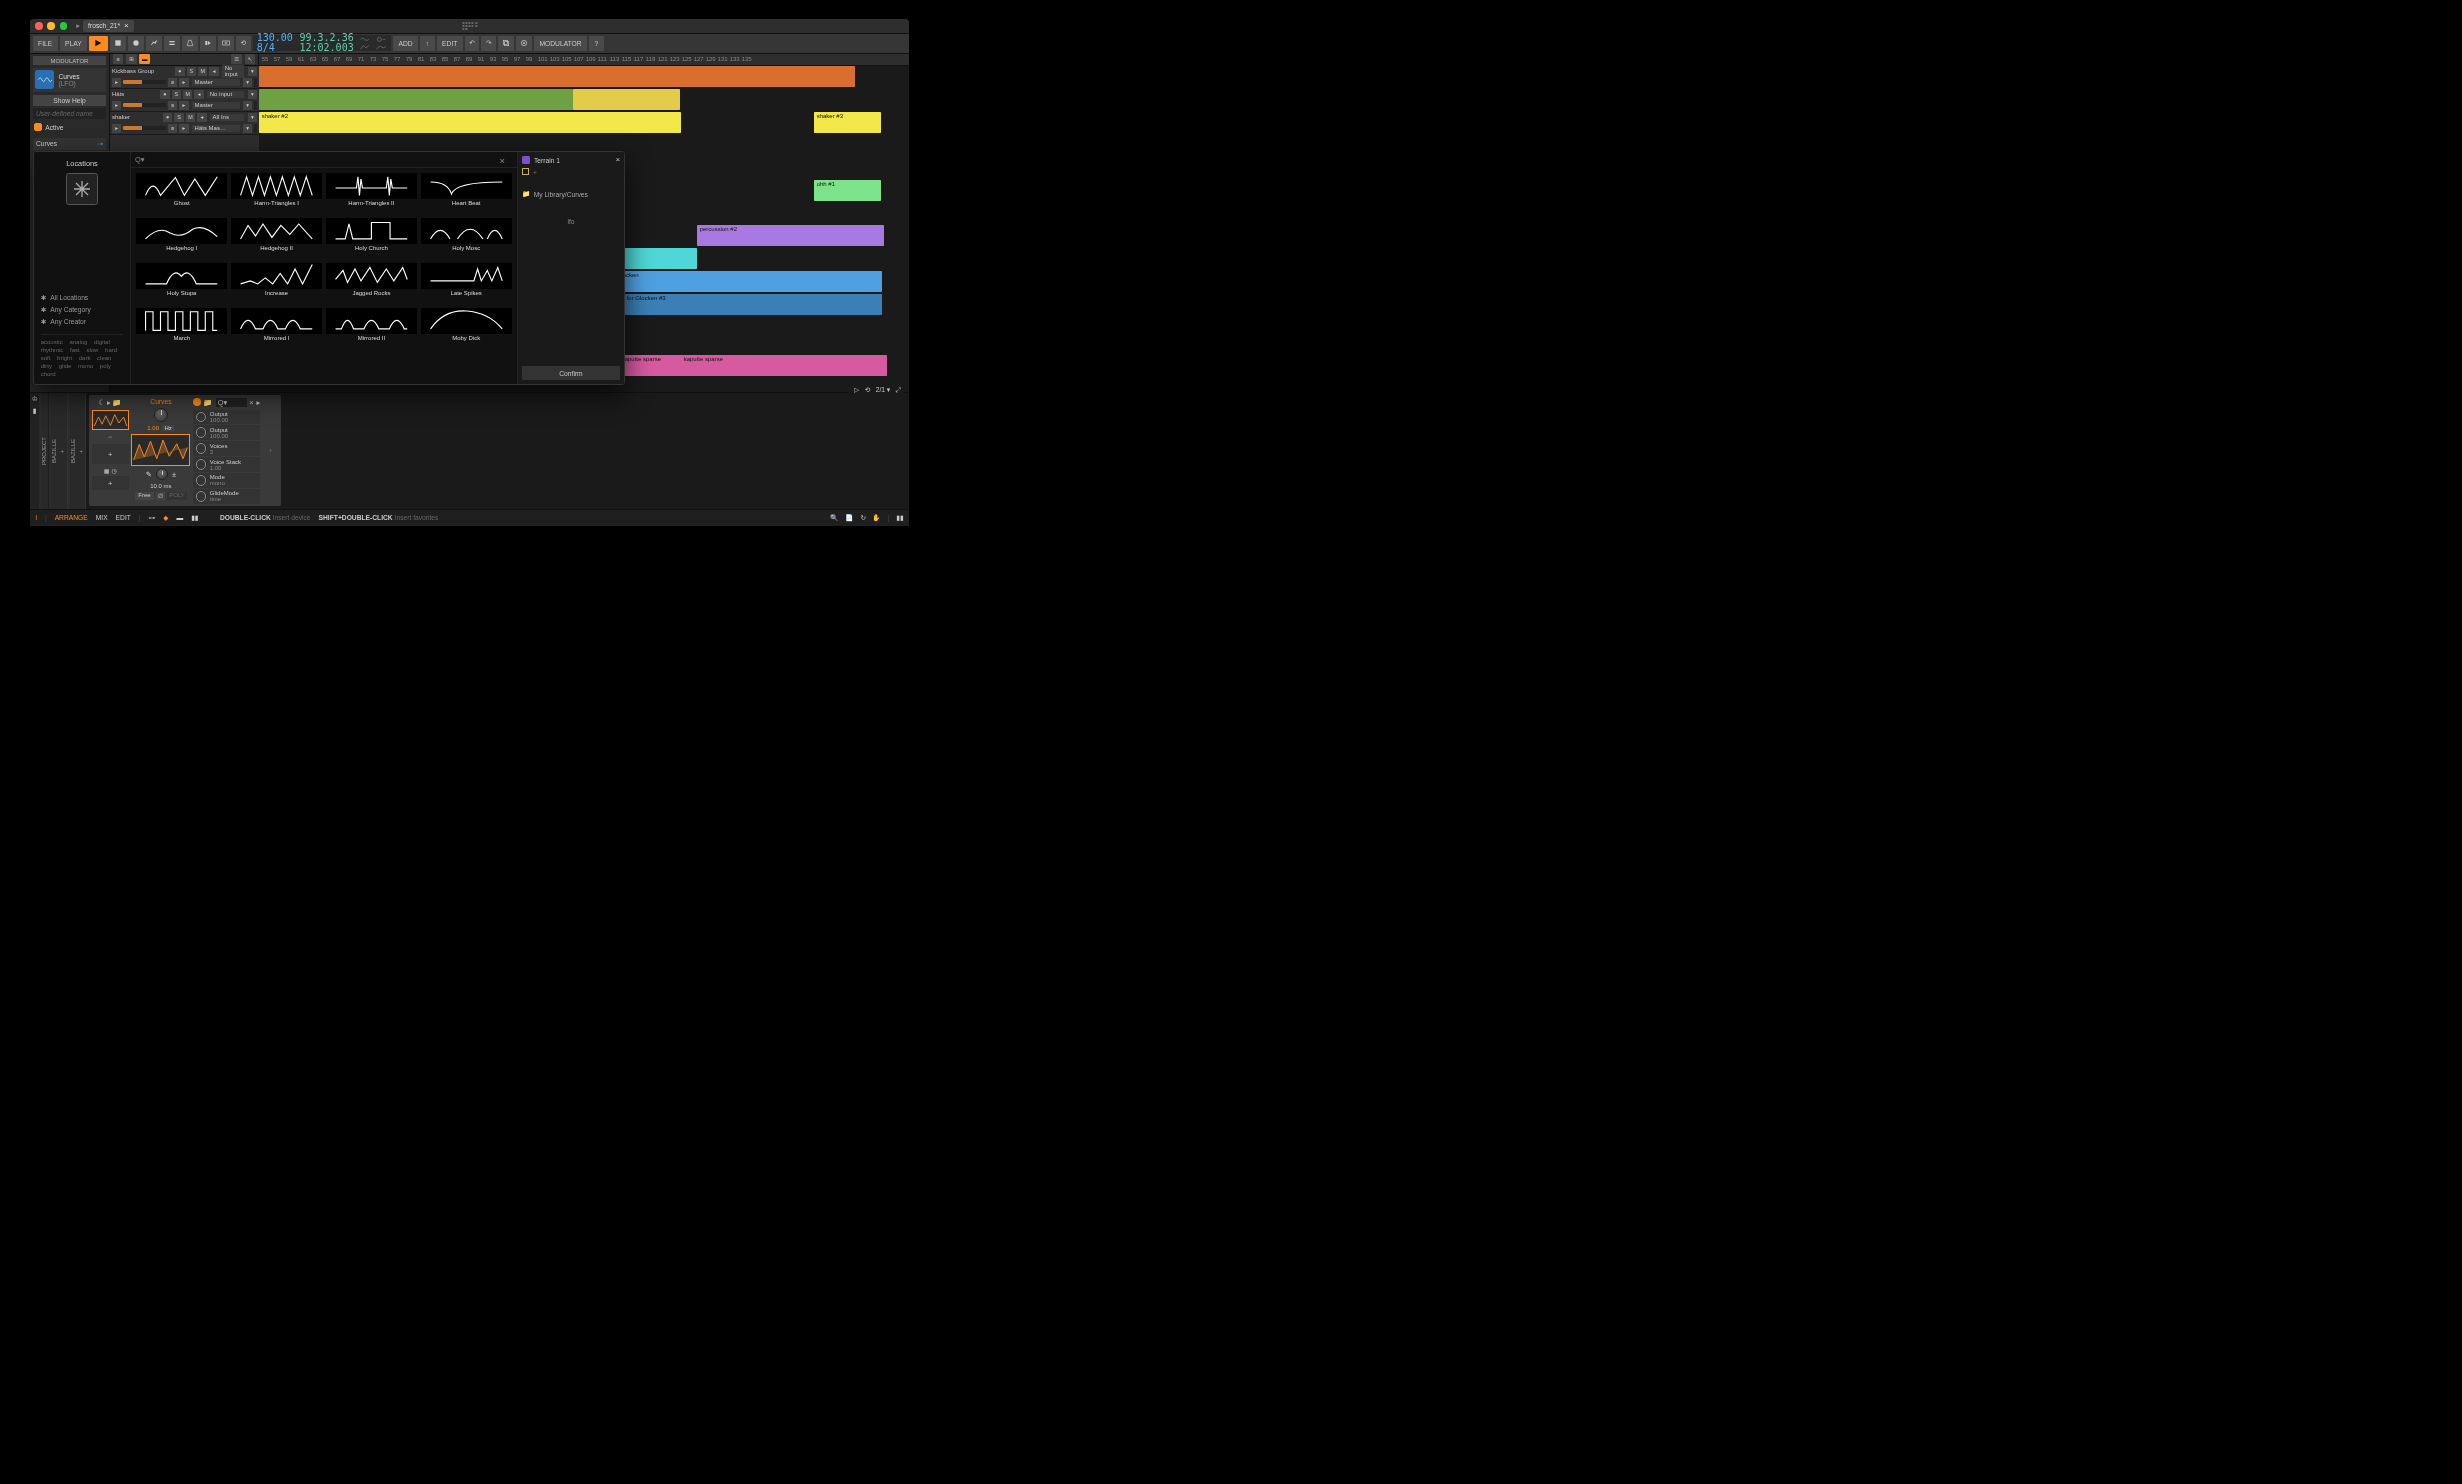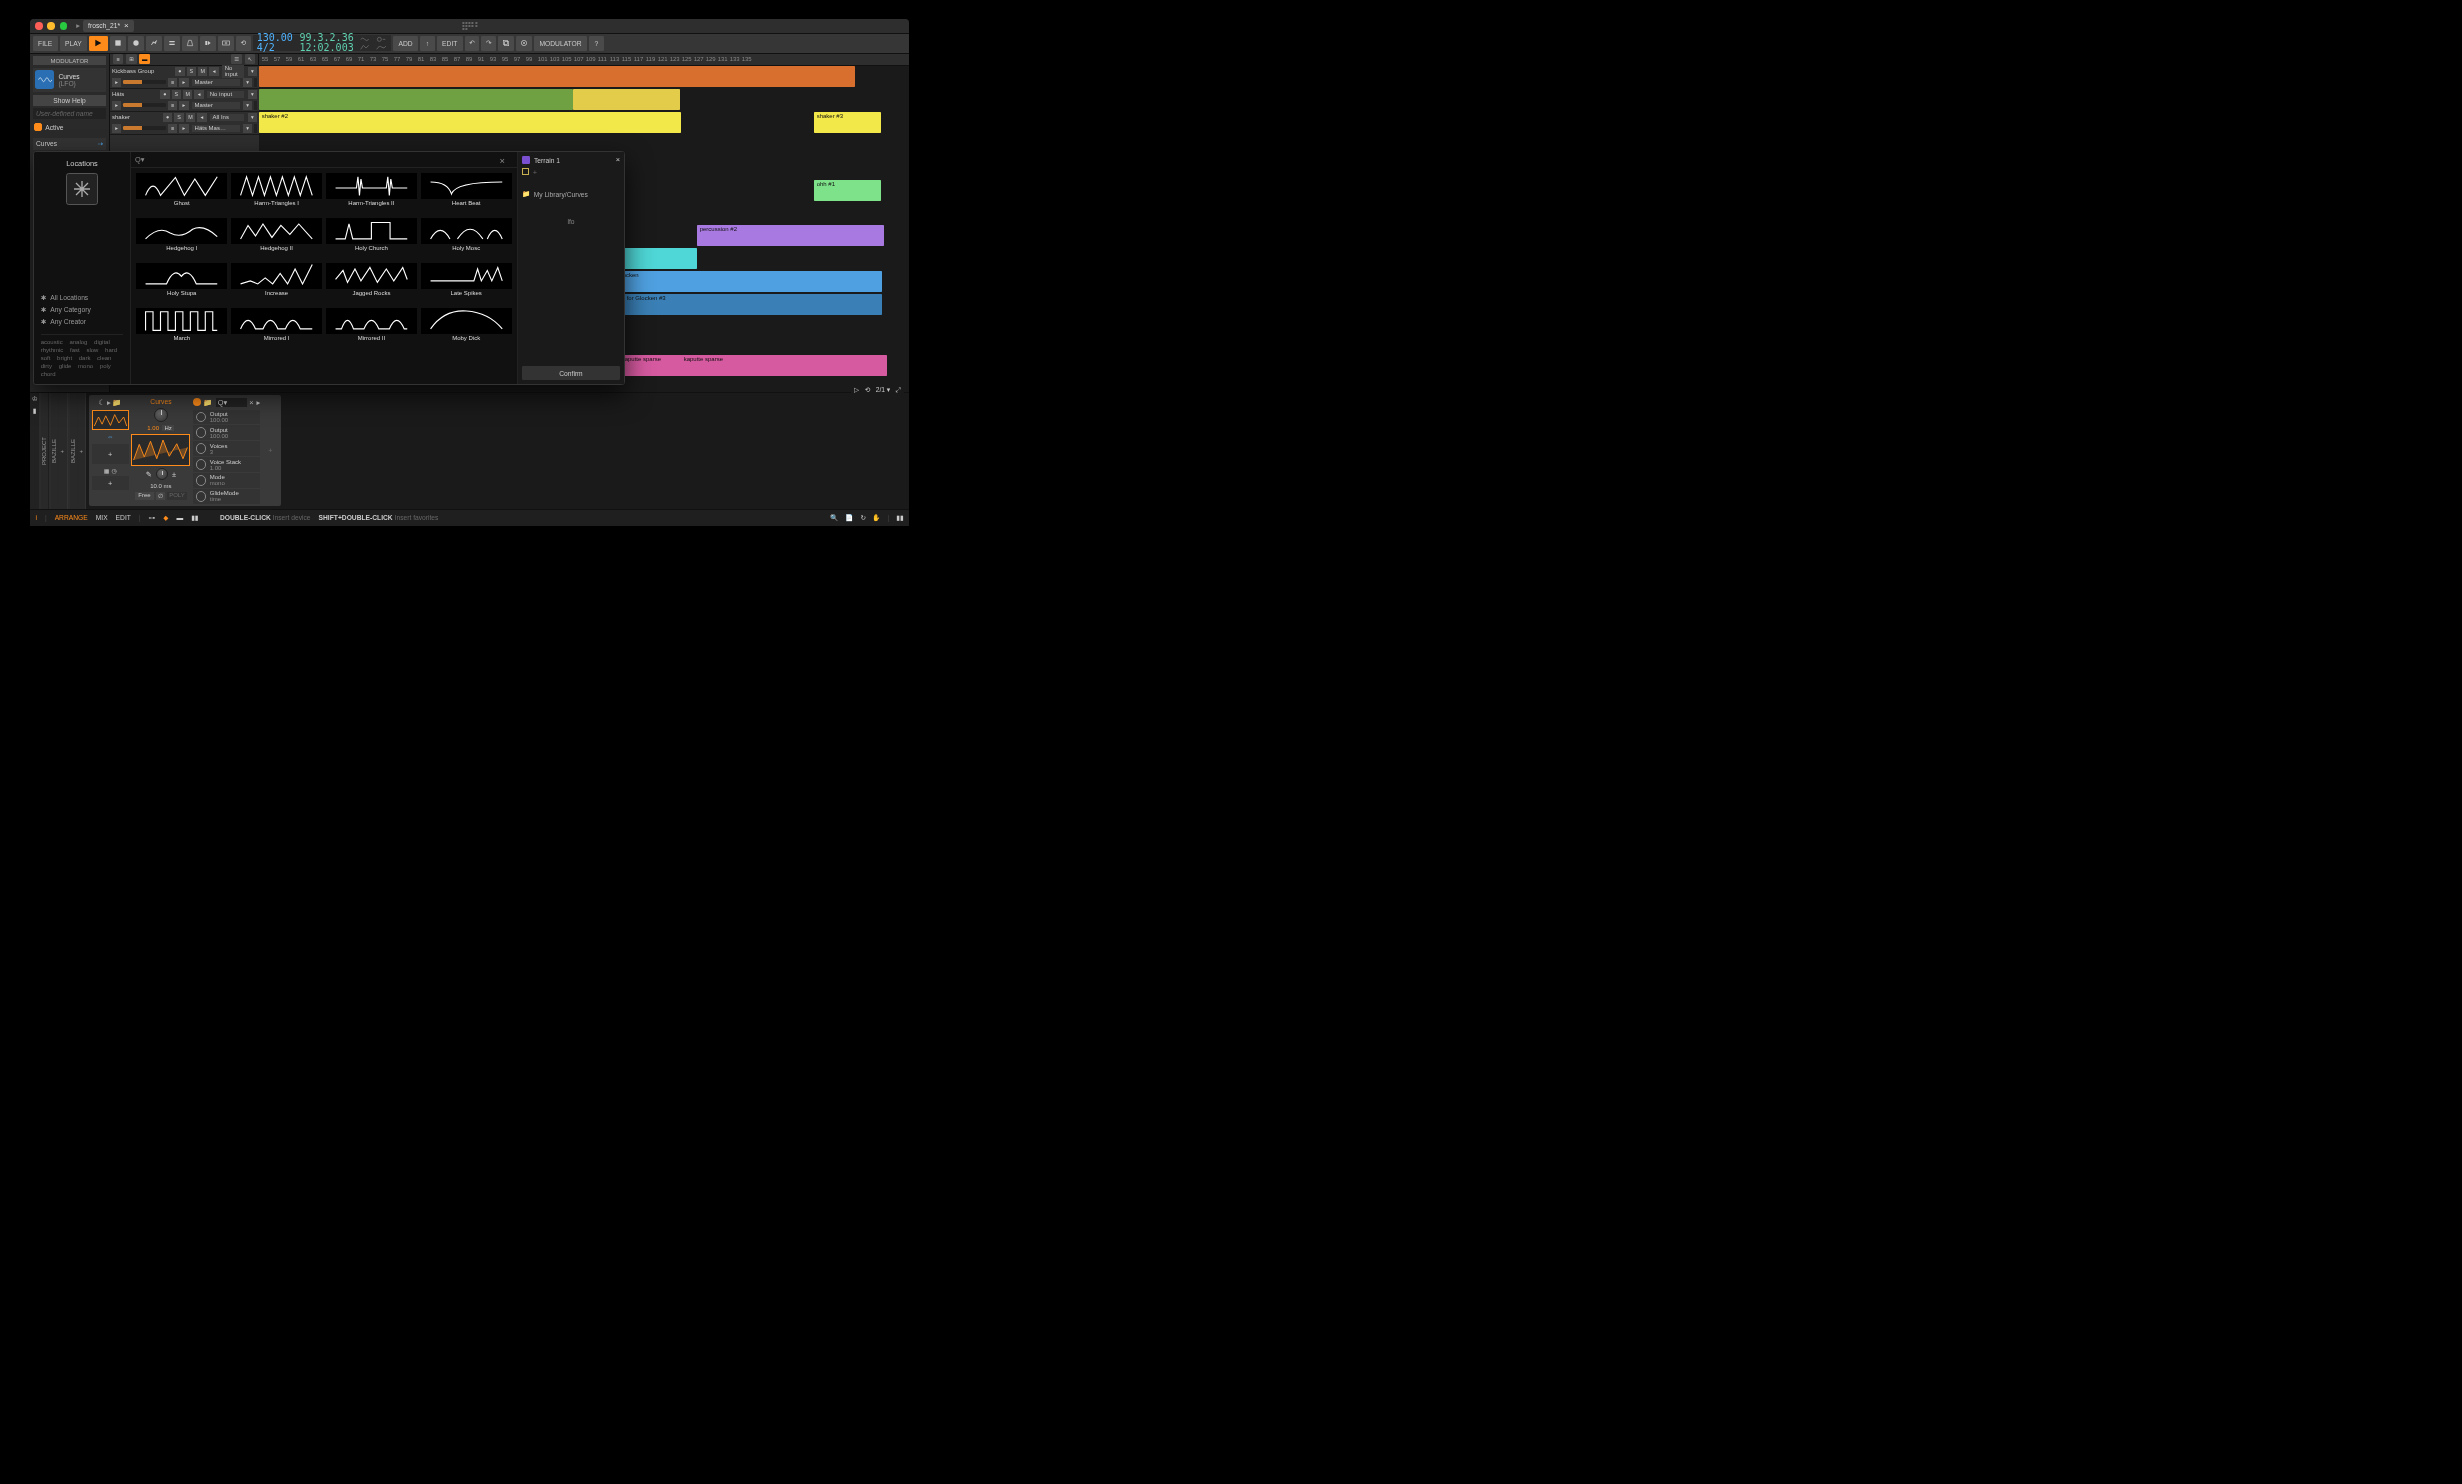--- a/index.html
+++ b/index.html
@@ -169,21 +169,21 @@
     <button class="tbtn">
         <svg viewBox="0 0 12 12">
           <rect x="1" y="3" width="10" height="6" fill="none" stroke="#ccc"></rect>
           <path d="M6 4v4M4 6h4" stroke="#ccc"></path>
         </svg>
       </button>
     <button class="tbtn">⟲</button>
     <div class="transport-box">
       <div>
         <div class="tnum tempo">130.00</div>
-        <div class="tnum tempo sm">4/2</div>
+        <div class="tnum tempo sm">8/4</div>
       </div>
       <div>
         <div class="tnum beats">99.3.2.36</div>
         <div class="tnum beats sm">12:02.003</div>
       </div>
       <div style="display:flex; flex-direction:column; gap:0.7px;">
         <svg width="9.4" height="6.7" viewBox="0 0 14 10">
             <path d="M1 5 Q4 1 7 5 T13 5" fill="none" stroke="#777"></path>
           </svg>
         <svg width="9.4" height="6.7" viewBox="0 0 14 10">

